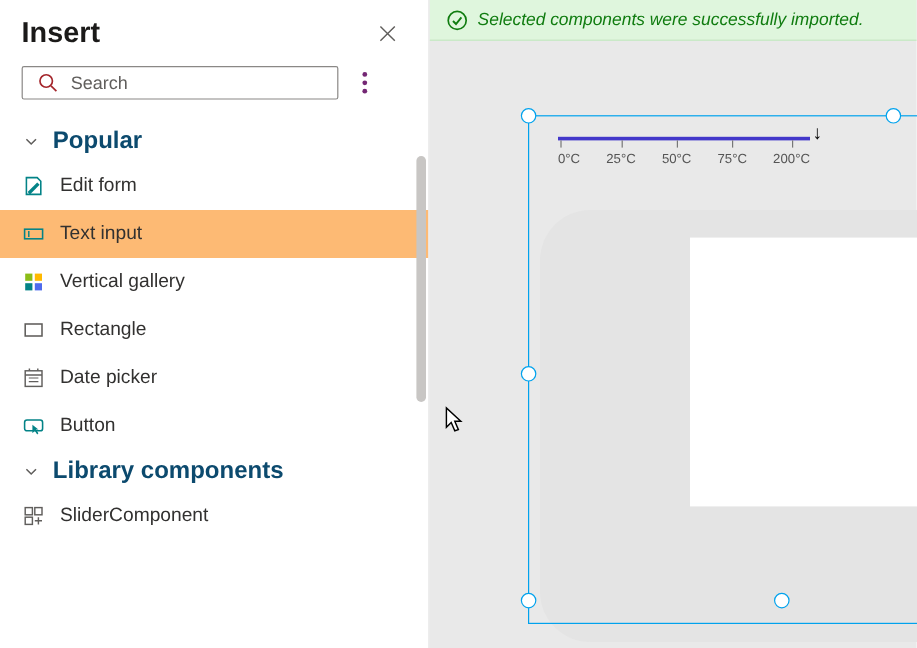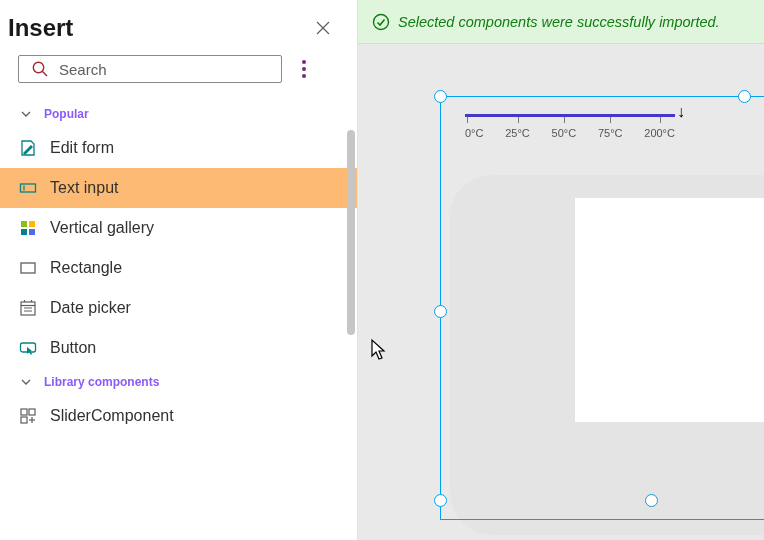--- a/index.html
+++ b/index.html
@@ -14,21 +14,21 @@
     border-right: 1px solid #e1e1e1;
     background: #fff;
     position: relative;
     display: flex;
     flex-direction: column;
   }
   .panel-header {
     display: flex;
     align-items: flex-end;
     justify-content: space-between;
-    padding: 14px 20px 12px 8px;
+    padding: 14px 20px 12px 18px;
   }
   .panel-title { font-size: 24px; font-weight: 600; color: #1b1a19; }
   .close-btn {
     width: 28px; height: 28px; display: flex; align-items: center; justify-content: center;
     color: #605e5c; cursor: pointer; font-size: 20px;
   }
 
   .search-row {
     display: flex; align-items: center;
     padding: 0 20px 10px 18px;
@@ -52,21 +52,21 @@
   }
   .search-input::placeholder { color: #605e5c; }
   .more-dots { color: #742774; font-size: 18px; letter-spacing: 1px; display:flex; flex-direction:column; gap:3px; align-items:center; cursor:pointer; padding:6px;}
   .more-dots span{width:4px;height:4px;background:#742774;border-radius:50%;}
 
   .tree { flex: 1; overflow-y: auto; padding-bottom: 8px;}
 
   .section-header {
     display: flex; align-items: center; gap: 10px;
     padding: 6px 12px 6px 18px;
-    font-size: 12px; font-weight: 600; color: #8b5cf6;
+    font-size: 20px; font-weight: 600; color: #0c4a6e;
     cursor: pointer;
   }
   .chevron { width: 16px; height: 16px; display:flex; align-items:center; justify-content:center; color:#605e5c;}
   .tree-item {
     display: flex; align-items: center; gap: 12px;
     padding: 10px 12px 10px 18px;
     font-size: 16px; color: #323130;
     cursor: pointer;
   }
   .tree-item.hover { background: #fdba74; }
@@ -80,21 +80,21 @@
 
   
   .canvas-area {
     flex: 1;
     background: #e9e9e9;
     position: relative;
     overflow: hidden;
   }
   .success-banner {
     position: absolute; top: 0; left: 0; right: 0;
-    height: 44px;
+    height: 34px;
     background: #dff6dd;
     border-bottom: 1px solid #c5e7c3;
     display: flex; align-items: center; gap: 8px;
     padding-left: 14px;
     font-size: 14.5px; color: #107c10; font-style: italic;
   }
 
   .selection-box {
     position: absolute;
     left: 440px; top: 96px; width: 420px; height: 424px;

